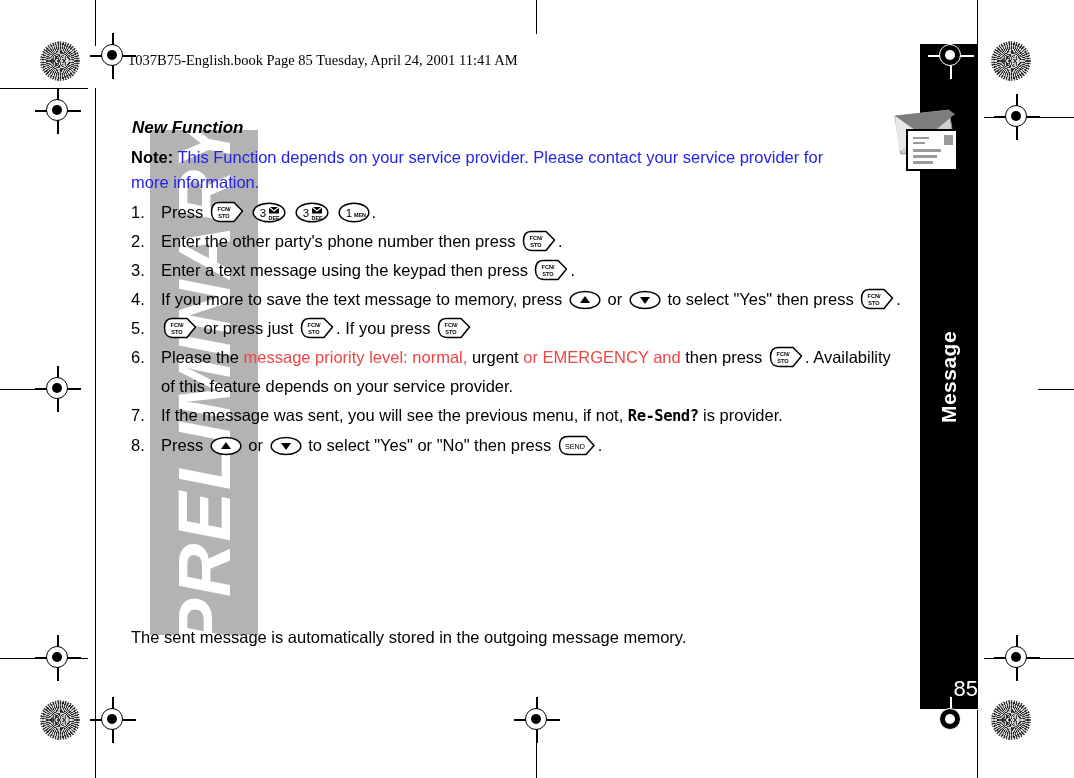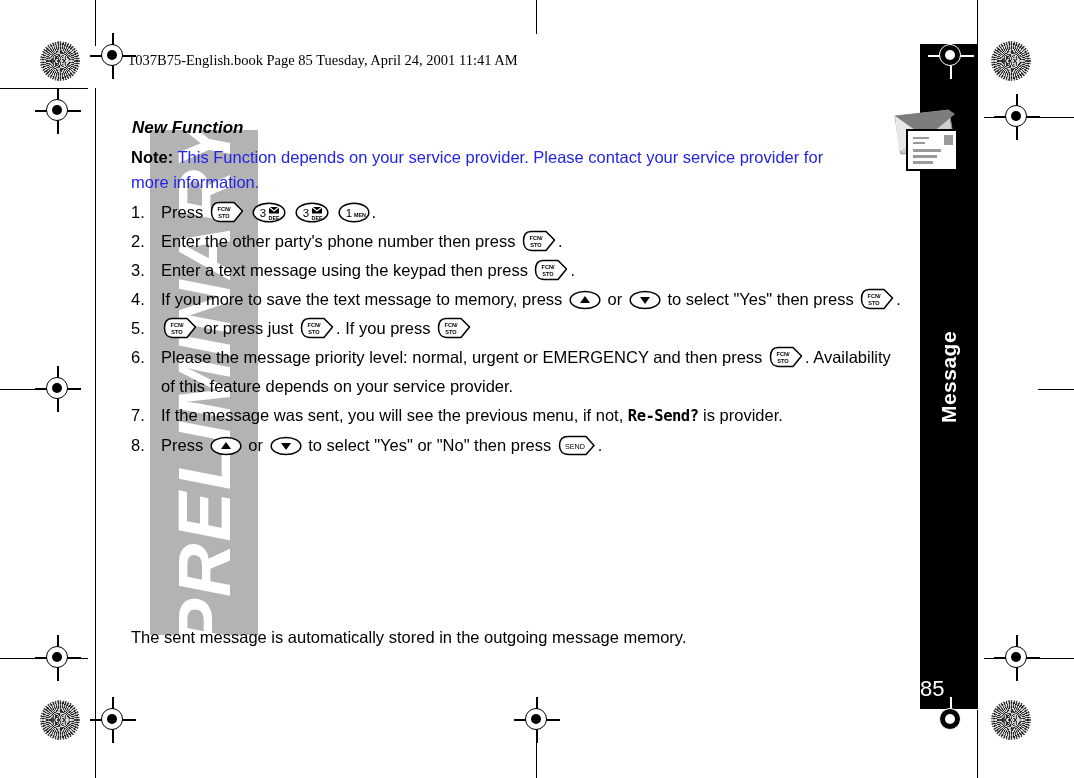--- a/index.html
+++ b/index.html
@@ -44,21 +44,21 @@
   .sidebar{
     position:absolute;left:920px;top:44px;width:58px;height:665px;background:#000;
   }
   .sidebar-label{
     position:absolute;left:50%;top:50%;
     transform:translate(-50%,-50%) rotate(-90deg);
     color:#fff;font-size:21px;font-weight:bold;letter-spacing:.5px;white-space:nowrap;
     font-family:"Liberation Sans",sans-serif;
   }
   .pagenum{
-    position:absolute;left:0;right:0;top:632px;text-align:left;
+    position:absolute;left:0;right:0;top:632px;text-align:right;
     color:#fff;font-size:22px;font-family:"Liberation Sans",sans-serif;
   }
 
   
   .envelope{position:absolute;left:893px;top:104px;width:66px;height:70px;}
 
   
   .watermark{
     position:absolute;left:150px;top:130px;width:108px;height:505px;
     background:#b3b3b3;overflow:hidden;z-index:1;
@@ -79,21 +79,21 @@
   .note{
     position:absolute;left:131px;top:145px;width:712px;
     font-size:16.5px;line-height:25px;color:#2323e6;
   }
   .note b{color:#000;font-weight:bold;}
 
   .steps{position:absolute;left:131px;top:198px;width:770px;}
   .step{position:relative;display:flex;font-size:16.5px;line-height:29px;color:#000;margin-bottom:0px;}
   .step .num{width:30px;flex:0 0 30px;text-align:left;}
   .step .txt{flex:1;}
-  .blue{color:#000000;}
+  .blue{color:#ef4444;}
 
   .closing{
     position:absolute;left:131px;top:596px;width:780px;
     font-size:16.5px;line-height:29px;color:#000;margin-top:27px;
   }
 
   
   .key{display:inline-block;vertical-align:-5px;margin:0 2px;position:relative;}
   .key svg{display:block;}
 

